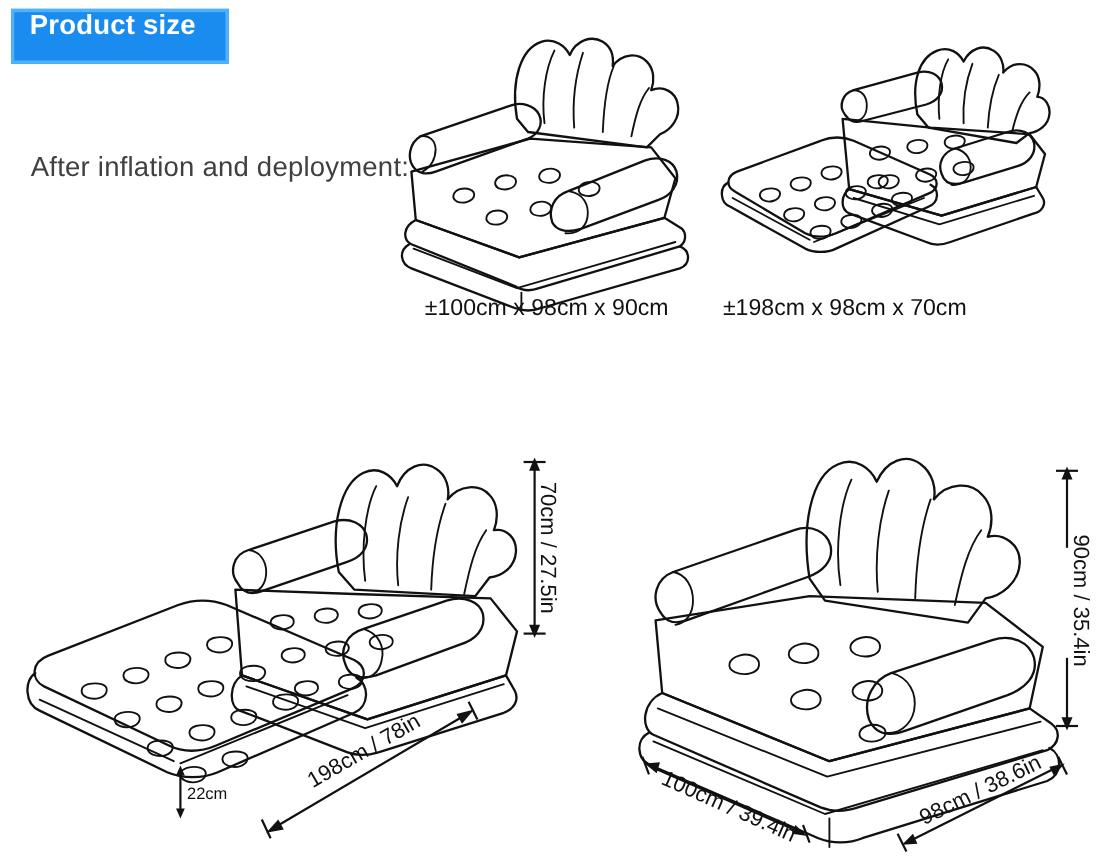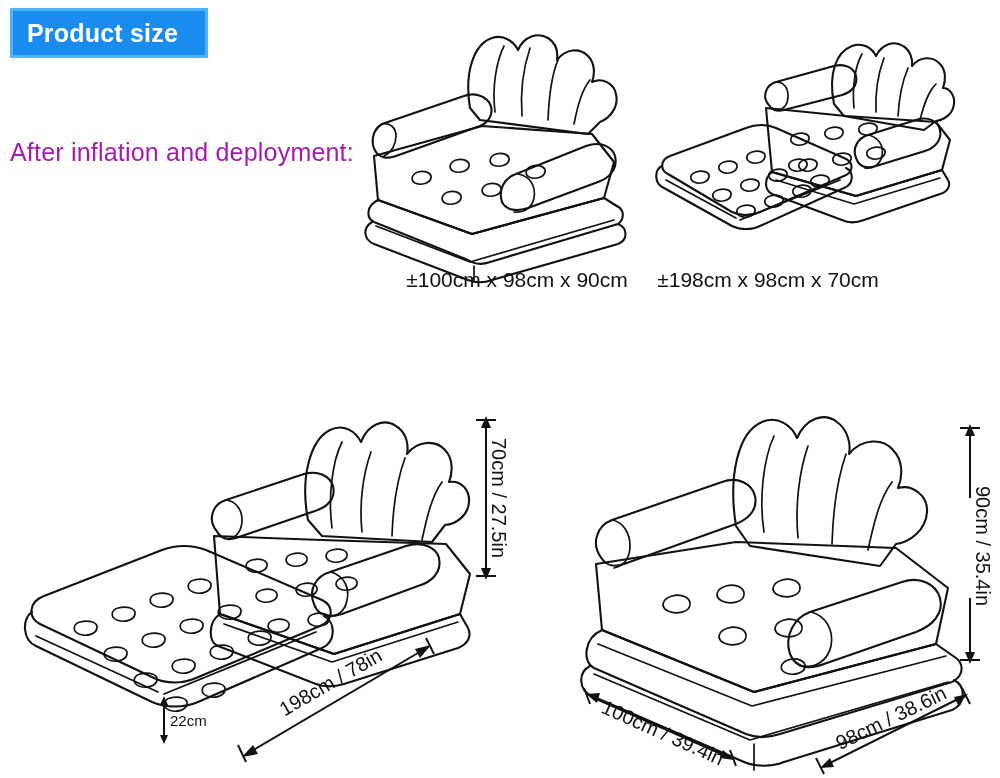--- a/index.html
+++ b/index.html
@@ -20,38 +20,38 @@
   .badge {
     position: absolute;
     left: 10px;
     top: 8px;
     width: 198px;
     height: 50px;
     background: #1a8cf0;
     border: 3px solid #4fb3f9;
     box-sizing: border-box;
     display: flex;
-    align-items: center;
+    align-items: flex-start;
     padding-left: 14px;
   }
   .badge-text {
     color: #ffffff;
     font-size: 25px;
     font-weight: bold;
     letter-spacing: 0.2px;
     line-height: 1;
   }
 
   
   .intro {
     position: absolute;
-    left: 10px;
+    left: 28px;
     top: 138px;
     font-size: 25px;
-    color: #a21caf;
+    color: #404040;
     letter-spacing: 0.2px;
     white-space: nowrap;
   }
 
   
   .panel {
     position: absolute;
   }
   .panel svg {
     display: block;
@@ -63,21 +63,21 @@
   #panel-bot-left   { left: 18px;  top: 400px; }
   #panel-bot-right  { left: 558px; top: 398px; }
 
   .caption {
     position: absolute;
     font-size: 21px;
     color: #111111;
     white-space: nowrap;
     text-align: center;
   }
-  #caption-left  { left: 372px; top: 268px; width: 290px; }
+  #caption-left  { left: 352px; top: 268px; width: 290px; }
   #caption-right { left: 618px; top: 268px; width: 300px; }
 
   
   .ln {
     fill: none;
     stroke: #111111;
     stroke-width: 2.1;
     stroke-linecap: round;
     stroke-linejoin: round;
   }

